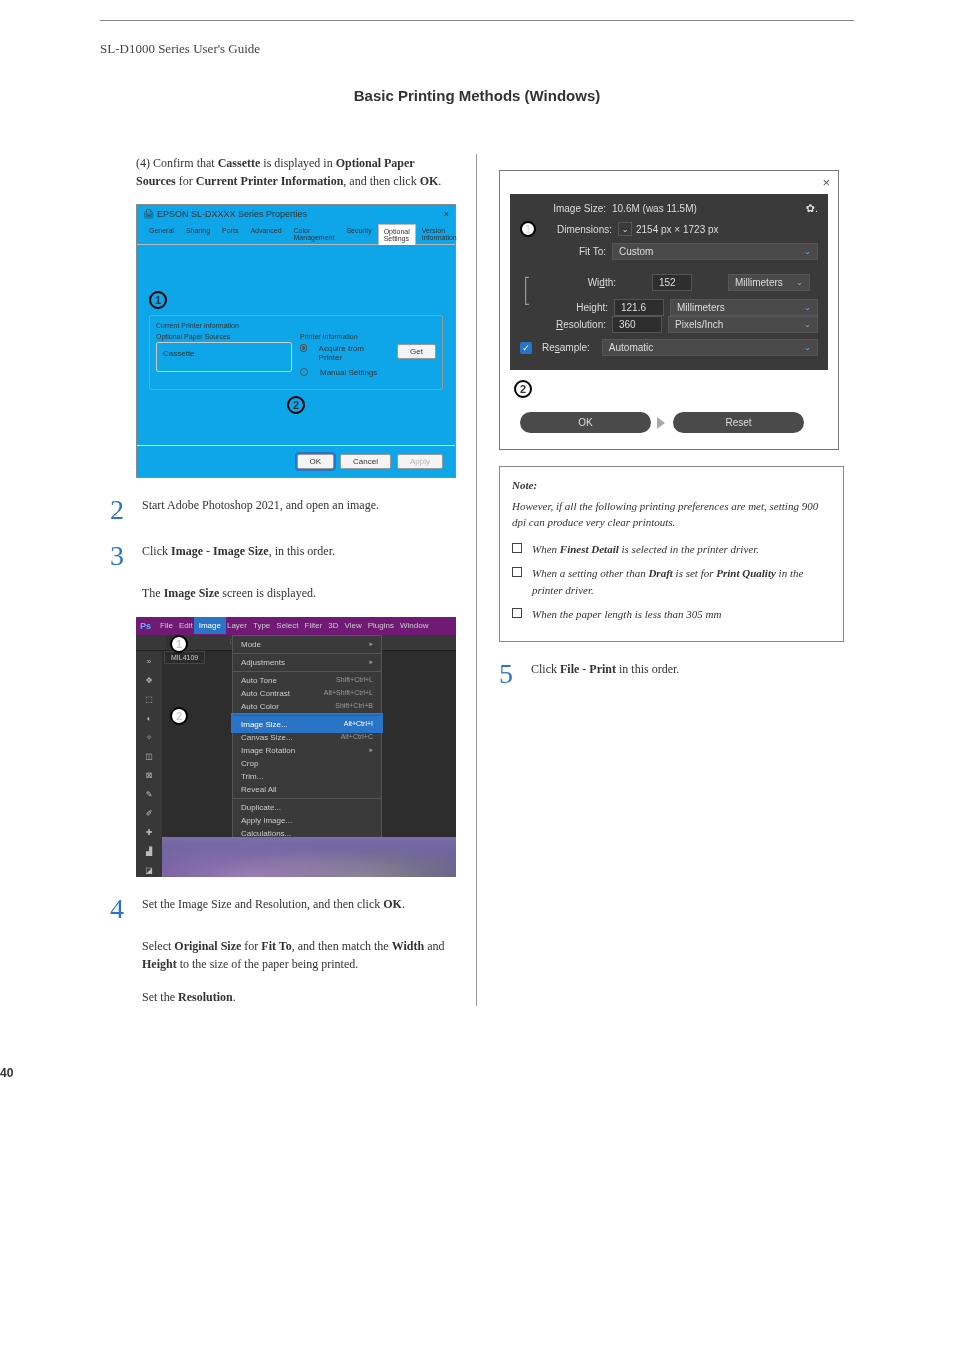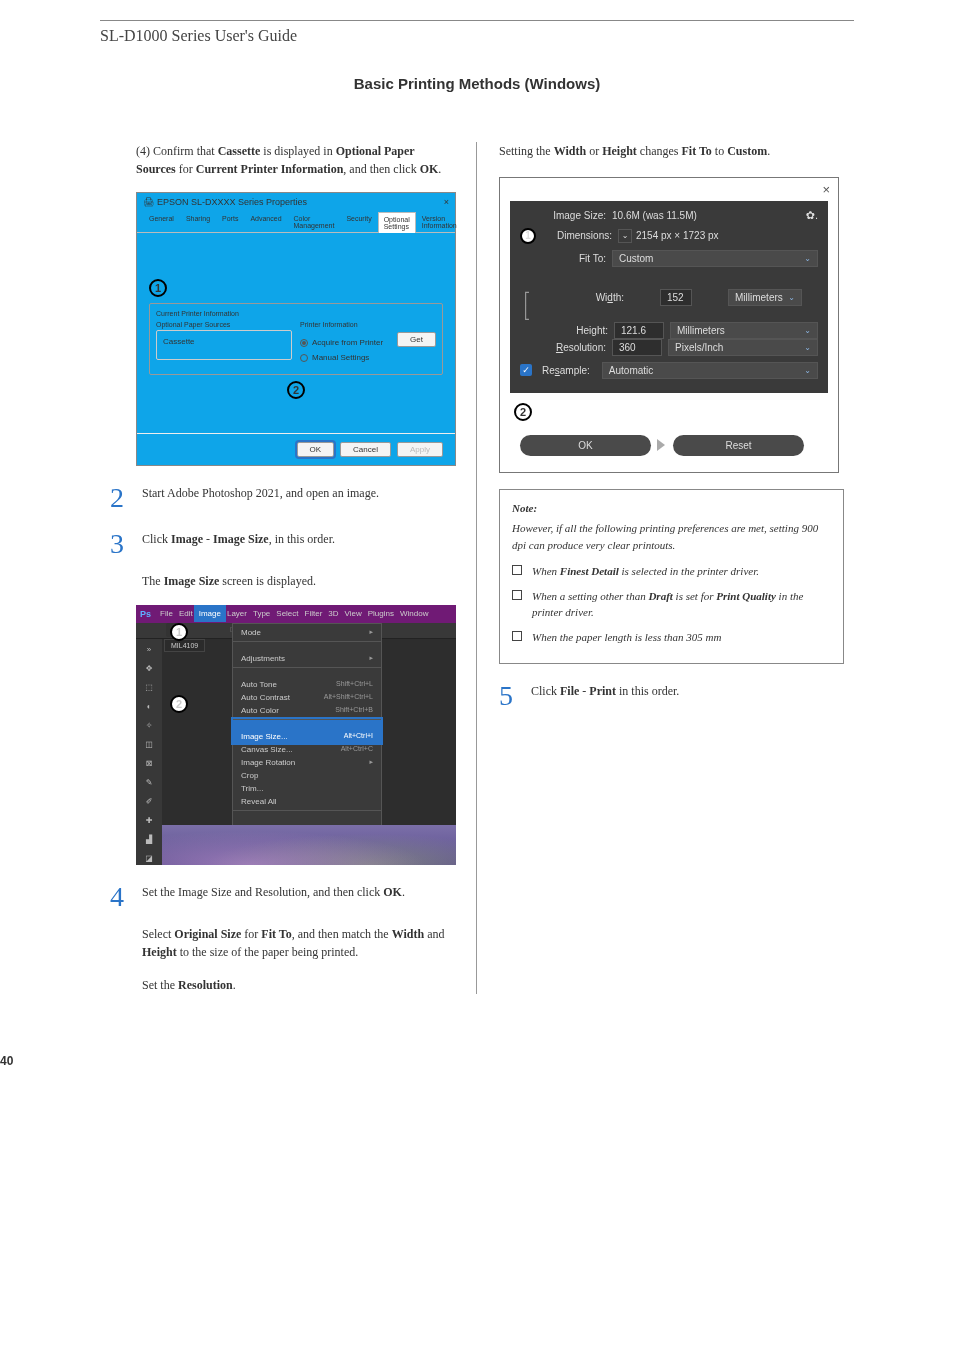--- a/index.html
+++ b/index.html
@@ -7,23 +7,23 @@
     font-family: Georgia, 'Times New Roman', serif;
     font-size: 13px;
     color: #333;
     background: #fff;
     width: 954px;
     margin: 0 auto;
     padding: 20px 0;
   }
   .header-bar {
     border-top: 1px solid #888;
-    padding-top: 6px;
+    padding-top: 20px;
     margin: 0 100px 0 100px;
-    font-size: 16px;
+    font-size: 13px;
     color: #444;
   }
   .section-title {
     text-align: center;
     font-family: Arial, sans-serif;
     font-weight: bold;
     font-size: 15px;
     margin: 30px 0 50px;
   }
   .columns {
@@ -87,21 +87,21 @@
     width: 18px; height: 18px; border: 2px solid #000; border-radius: 50%;
     font-weight: bold; font-size: 11px; font-family: Arial, sans-serif;
   }
   .cpi-box {
     border: 1px solid #999; border-radius: 2px; padding: 6px; margin-top: 6px;
   }
   .cpi-row { display: flex; justify-content: space-between; align-items: flex-start; gap: 8px; }
   .cpi-left { flex: 1; }
   .cpi-left-inner { border: 1px solid #ccc; border-radius: 2px; padding: 6px; min-height: 30px; }
   .cpi-right { flex: 1; }
-  .radio-row { display: flex; align-items: flex-end; gap: 4px; margin-bottom: 6px; }
+  .radio-row { display: flex; align-items: flex-start; gap: 12px; margin-bottom: 6px; }
   .radio { width: 8px; height: 8px; border: 1px solid #555; border-radius: 50%; display:inline-block; position: relative;}
   .radio.checked::after { content:""; position:absolute; inset:1px; background:#555; border-radius:50%;}
   .win-btn { display: inline-block; padding: 2px 12px; border: 1px solid #999; border-radius: 2px; font-size: 8px; background: #f4f4f4;}
   .win-btn.highlight { outline: 2px solid #2a74c8; outline-offset: 0; }
   .win-footer { text-align: right; padding: 8px 12px; border-top: 1px solid #eee; display:flex; justify-content:flex-end; gap:6px; align-items:center;}
   .callout-below { text-align: center; margin: 6px 0 4px; }
 
   
   .ps-shot {
     margin: 14px 0 0 26px;
@@ -116,21 +116,21 @@
   .ps-home { width: 14px; height: 14px; background:#333; display:flex; align-items:center; justify-content:center; border-radius:2px;}
   .ps-optbar { background:#383838; height:16px; border-bottom:1px solid #222; display:flex; align-items:center; padding-left: 30px; gap:50px;}
   .ps-left-tools { position:absolute; left:0; top:34px; width:26px; background:#383838; bottom:0; display:flex; flex-direction:column; align-items:center; padding-top:4px; gap:6px;}
   .ps-tool { width:18px; height:18px; display:flex; align-items:center; justify-content:center; color:#bbb;}
   .ps-canvas-tab { position:absolute; left:28px; top:34px; background:#2b2b2b; padding:2px 6px; font-size:7px; border:1px solid #444;}
   .ps-dropdown {
     position:absolute; left:96px; top:18px; width:150px; background:#3a3a3a;
     border:1px solid #555; font-size:8px; padding: 2px 0;
   }
   .ps-dd-item { padding: 2px 8px; display:flex; justify-content:space-between; }
-  .ps-dd-item.sep { border-top:1px solid #555; margin-top:2px; padding-top:12px;text-align:right;}
+  .ps-dd-item.sep { border-top:1px solid #555; margin-top:2px; padding-top:4px;text-align:right;}
   .ps-dd-item.hl { background:#2a74c8; color:#fff; outline:2px solid #2a74c8; }
   .ps-dd-item.dim { color:#777; }
   .ps-callout1 { position:absolute; left:34px; top:18px; }
   .ps-callout2 { position:absolute; left:34px; top:90px; }
   .callout-circle.inv { background:#fff; }
   .ps-photo { position:absolute; right:0; bottom:0; left:26px; height:40px; background: linear-gradient(to top, #5a4d8e, #7b6fa8);}
   .ps-photo::before { content:""; position:absolute; inset:0; background: radial-gradient(ellipse at 30% 100%, rgba(180,140,200,.7), transparent 60%), radial-gradient(ellipse at 70% 100%, rgba(160,180,120,.5), transparent 55%);}
 
   
   .is-dialog {
@@ -345,21 +345,20 @@
 
     <div class="step-row">
       <div class="step-num">4</div>
       <div class="body-text">Set the Image Size and Resolution, and then click <strong>OK</strong>.</div>
     </div>
     <div class="indent-text">Select <strong>Original Size</strong> for <strong>Fit To</strong>, and then match the <strong>Width</strong> and <strong>Height</strong> to the size of the paper being printed.</div>
     <div class="indent-text">Set the <strong>Resolution</strong>.</div>
   </div>
 
   <div class="col col-right">
-    <div class="body-text">Setting the <strong>Width</strong> or <strong>Height</strong> changes <strong>Fit To</strong> to <strong>Custom</strong>.</div>
 
     <div class="is-dialog" style="margin-top:16px;">
       <div class="is-close">×</div>
       <div class="is-dark">
         <div class="is-row">
           <div class="is-label">Image Size:</div>
           <div style="flex:1">10.6M (was 11.5M)</div>
           <div class="is-gear">✿.</div>
         </div>
         <div class="is-row">
@@ -372,23 +371,23 @@
         </div>
         <div class="is-row">
           <div class="is-label">Fit To:</div>
           <div class="is-select" style="flex:1;">
             <span>Custom</span>
               <span class="chev">⌄</span>
           </div>
         </div>
         <div class="is-grid">
           <div class="is-link" style="grid-row:span 2;">⎡<br>⎣</div>
-          <div class="is-row" style="margin:16px;gap:36px;">
+          <div class="is-row" style="margin:8px;gap:36px;">
             <div class="is-label" style="width:70px;">Wi<u>d</u>th:</div>
-            <div class="is-field" style="width:32px;flex:none;">152</div>
+            <div class="is-field" style="width:40px;flex:none;">152</div>
             <div class="is-select" style="flex:1;">
                 <span>Millimeters</span>
                 <span class="chev">⌄</span>
               </div>
           </div>
           <div class="is-row" style="margin:0;">
             <div class="is-label" style="width:70px;">Hei<u>g</u>ht:</div>
             <div class="is-field" style="width:50px;flex:none;">121.6</div>
             <div class="is-select" style="flex:1;">
                 <span>Millimeters</span>

